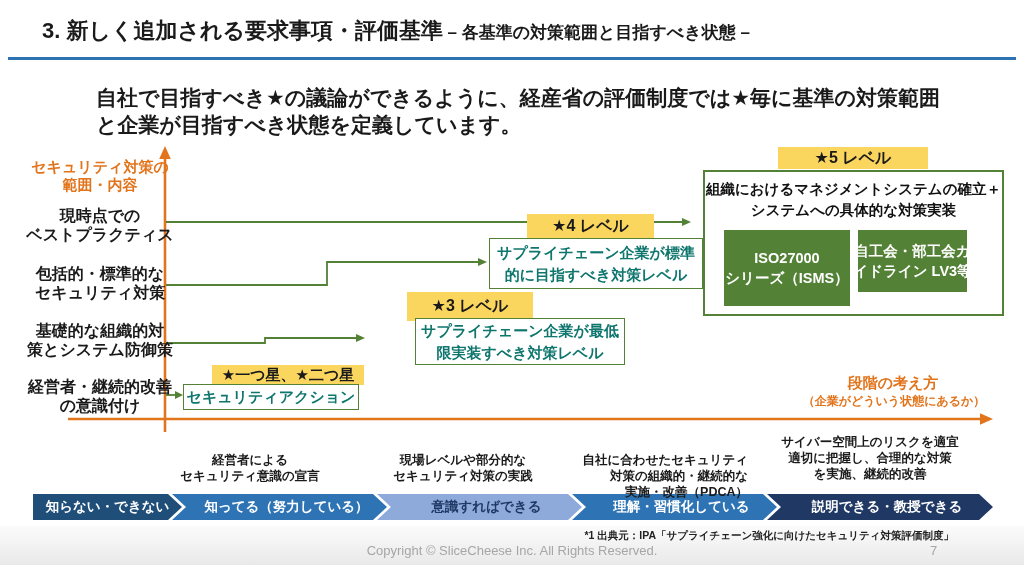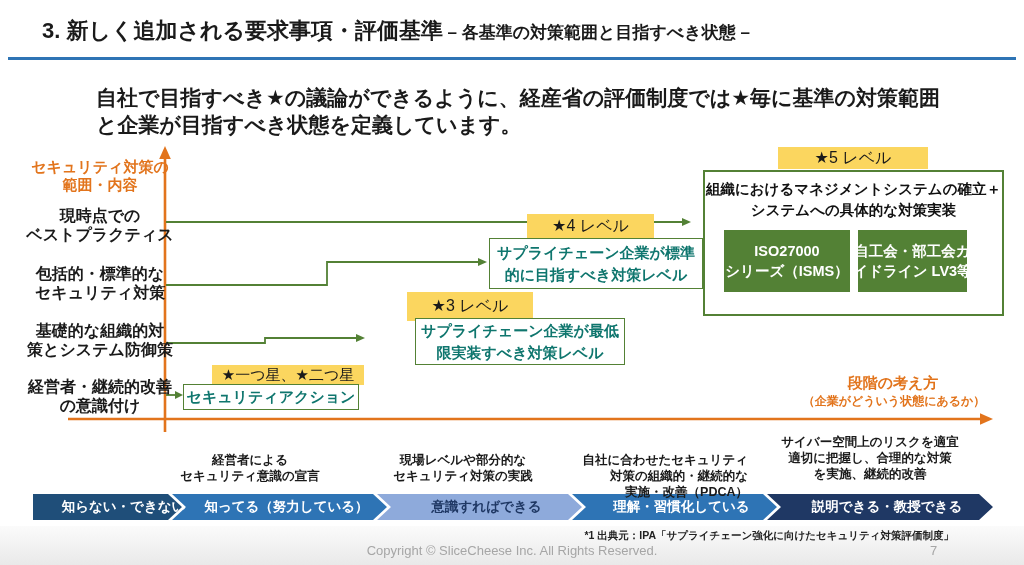--- a/index.html
+++ b/index.html
@@ -7,21 +7,21 @@
     position:relative;width:1024px;height:565px;background:#ffffff;overflow:hidden;
     font-family:"Liberation Sans","DejaVu Sans",sans-serif;color:#111;
   }
   .abs{position:absolute;}
   .ctr{text-align:center;}
   .title-main{font-size:22px;font-weight:bold;color:#1a1a1a;}
   .title-suffix{font-size:17px;font-weight:bold;color:#1a1a1a;}
   .desc{font-size:21px;font-weight:bold;line-height:27px;color:#1a1a1a;white-space:nowrap;}
   .axis-title{color:#E2741C;font-weight:bold;font-size:15px;line-height:18px;}
   .ylabel{font-size:16px;font-weight:600;line-height:19px;color:#1a1a1a;}
-  .badge{background:#FBD65F;font-size:16px;font-weight:normal;color:#1a1a1a;
+  .badge{background:#FBD65F;font-size:16px;font-weight:bold;color:#1a1a1a;
          display:flex;align-items:center;justify-content:center;white-space:nowrap;}
   .gbox{background:#ffffff;border:1.6px solid #538135;font-size:15px;font-weight:600;
         color:#0f766e;display:flex;flex-direction:column;align-items:center;justify-content:center;
         line-height:22px;white-space:nowrap;}
   .greenfill{background:#538135;color:#ffffff;font-weight:bold;font-size:14.5px;line-height:20px;
         display:flex;flex-direction:column;align-items:center;justify-content:center;white-space:nowrap;}
   .stage-desc{font-size:12.5px;font-weight:600;line-height:16px;color:#1a1a1a;}
   .chev-label{font-size:13.5px;font-weight:bold;line-height:16px;color:#ffffff;white-space:nowrap;}
   .orange-x{color:#E2741C;}
   .footnote{font-size:10.5px;font-weight:600;color:#222;}
@@ -110,21 +110,21 @@
     <div>サプライチェーン企業が標準</div>
     <div>的に目指すべき対策レベル</div>
   </div>
 
   <div class="abs badge" style="left:778px;top:147px;width:150px;height:22px;">★5 レベル</div>
   <div class="abs" style="left:703px;top:170px;width:297px;height:142px;background:#fff;border:2px solid #538135;">
     <div class="ctr" style="margin-top:7px;font-size:14.5px;font-weight:600;line-height:21px;white-space:nowrap;">
       <div>組織におけるマネジメントシステムの確立＋</div>
       <div>システムへの具体的な対策実装</div>
     </div>
-    <div class="abs greenfill" style="left:19px;top:58px;width:126px;height:62px;">
+    <div class="abs greenfill" style="left:19px;top:58px;width:126px;height:76px;">
       <div>ISO27000</div>
       <div>シリーズ（ISMS）</div>
     </div>
     <div class="abs greenfill" style="left:153px;top:58px;width:109px;height:62px;">
       <div>自工会・部工会ガ</div>
       <div>イドライン LV3等</div>
     </div>
   </div>
 
   <div class="abs ctr orange-x" style="left:808px;top:374px;width:170px;font-size:15px;font-weight:bold;">段階の考え方</div>
@@ -142,21 +142,21 @@
     <div>自社に合わせたセキュリティ</div>
     <div>対策の組織的・継続的な</div>
     <div>実施・改善（PDCA）</div>
   </div>
   <div class="abs ctr stage-desc" style="left:775px;top:434px;width:190px;">
     <div>サイバー空間上のリスクを適宜</div>
     <div>適切に把握し、合理的な対策</div>
     <div>を実施、継続的改善</div>
   </div>
 
-  <div class="abs ctr chev-label" style="left:33px;top:499px;width:149px;margin-left:16px;">知らない・できない</div>
+  <div class="abs ctr chev-label" style="left:33px;top:499px;width:149px;">知らない・できない</div>
   <div class="abs ctr chev-label" style="left:186px;top:499px;width:201px;">知ってる（努力している）</div>
   <div class="abs ctr chev-label" style="left:391px;top:499px;width:191px;color:#1F3864;">意識すればできる</div>
   <div class="abs ctr chev-label" style="left:586px;top:499px;width:191px;">理解・習慣化している</div>
   <div class="abs ctr chev-label" style="left:781px;top:499px;width:212px;">説明できる・教授できる</div>
 
   <div class="abs footnote" style="right:70px;top:529px;white-space:nowrap;">*1 出典元：IPA「サプライチェーン強化に向けたセキュリティ対策評価制度」</div>
   <div class="abs ctr footer-txt" style="left:0;top:543px;width:1024px;">Copyright © SliceCheese Inc. All Rights Reserved.</div>
   <div class="abs footer-txt" style="left:930px;top:543px;">7</div>
 
 </div>

